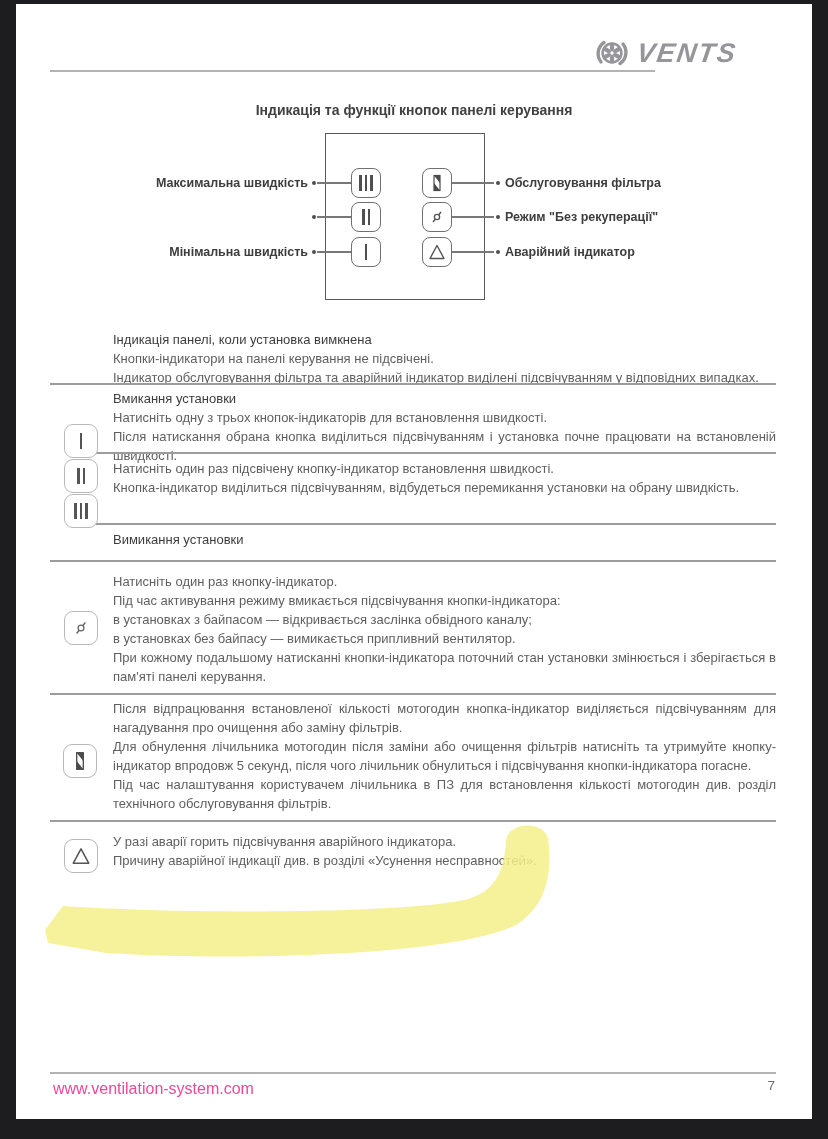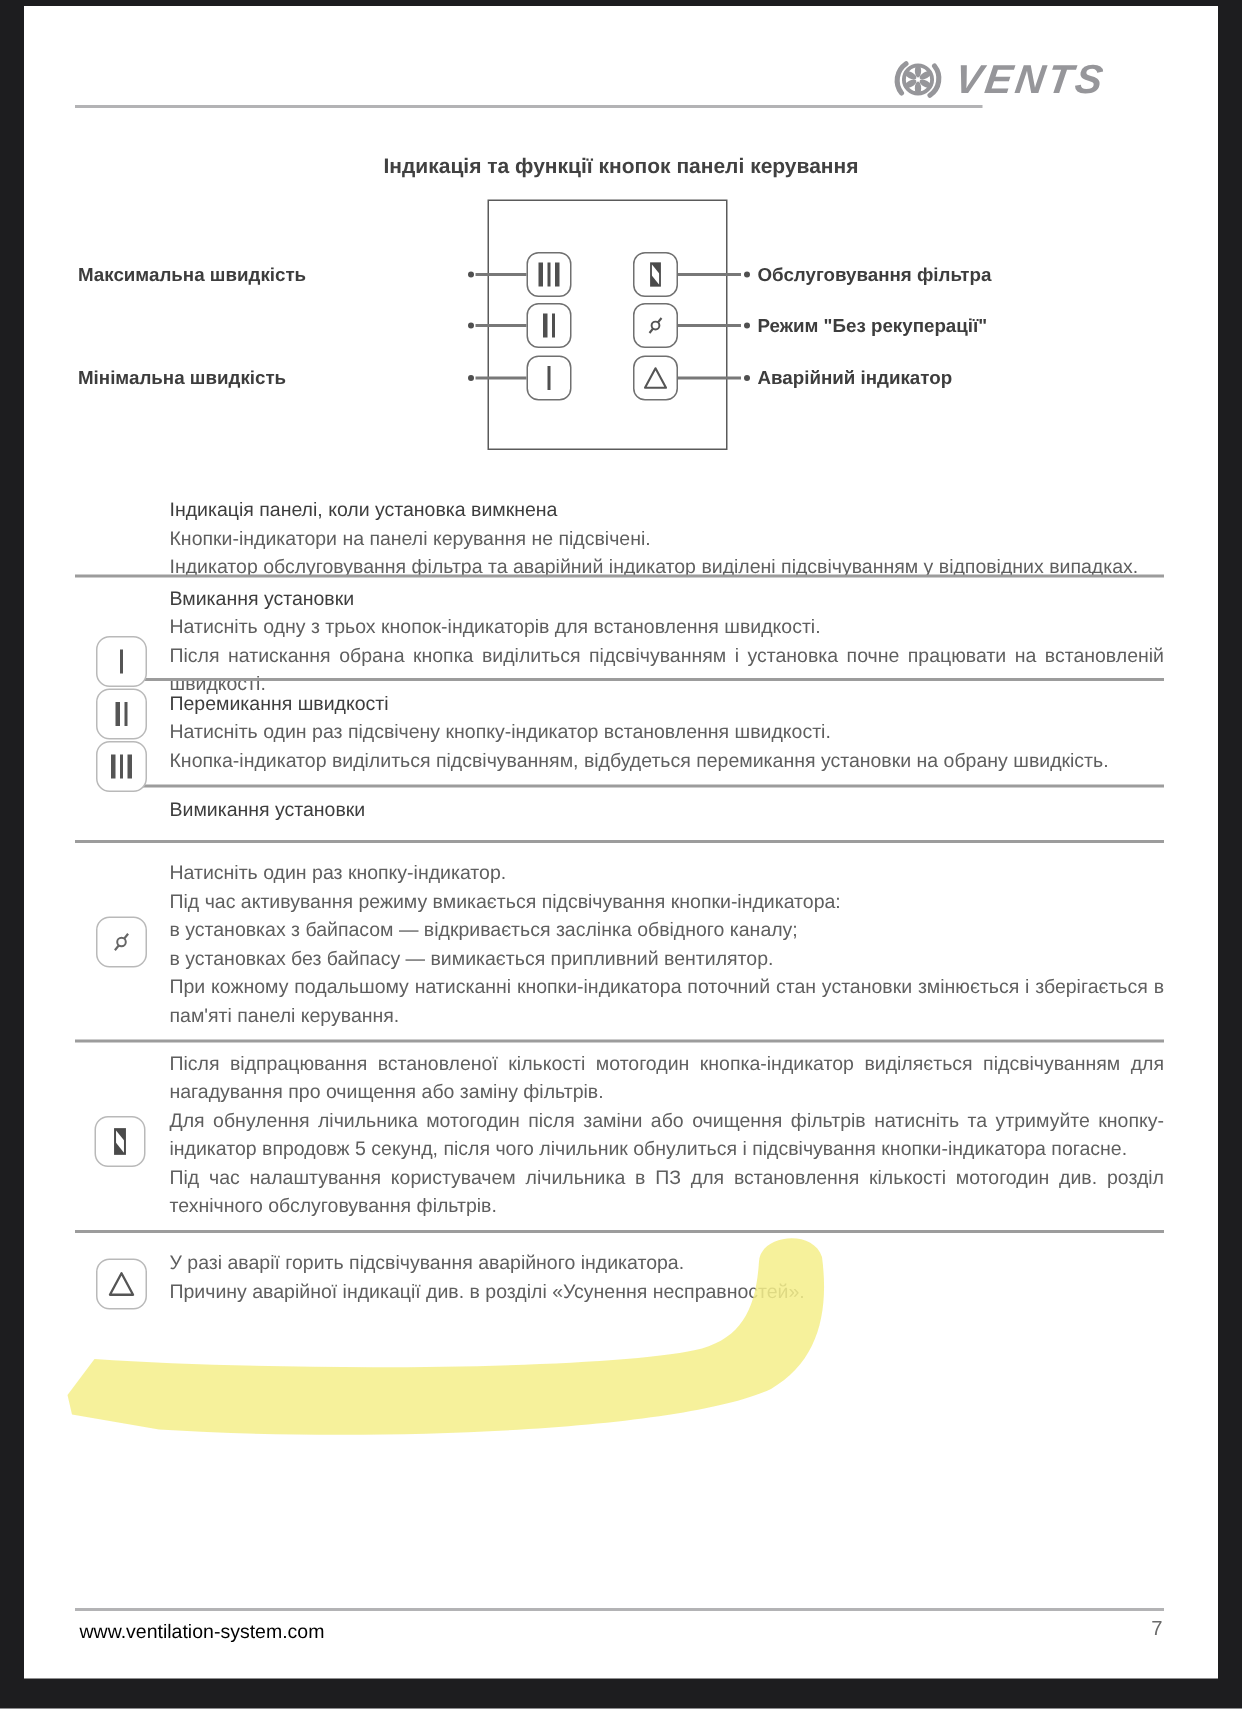--- a/index.html
+++ b/index.html
@@ -29,41 +29,41 @@
   }
   
   .panel-box{position:absolute;left:309px;top:129px;width:158px;height:165px;border:1.5px solid #5a5a5a;background:#fff;}
   .btn{
     position:absolute;width:30px;height:30px;box-sizing:border-box;
     border:1.5px solid #707070;border-radius:8px;background:#fff;
     display:flex;align-items:center;justify-content:center;gap:3px;
   }
   .bar{width:2.5px;height:16px;background:#4f4f4f;}
   .dlabel{position:absolute;font-size:12.5px;font-weight:bold;color:#3d3d3d;line-height:16px;white-space:nowrap;}
-  .dlabel.left{width:240px;left:36px;}
+  .dlabel.left{width:240px;left:52px;text-align:right;}
   .dlabel.right{left:489px;}
   .conn-line{position:absolute;height:1.5px;background:#787878;}
   .conn-dot{position:absolute;width:4px;height:4px;border-radius:50%;background:#4f4f4f;}
   
   .section{position:absolute;left:97px;width:663px;}
   .sec-title{font-size:13px;font-weight:normal;color:#3d3d3d;line-height:19px;}
   .sec-body{font-size:13px;color:#5f5f5f;line-height:19px;white-space:pre-line;text-align:justify;}
   .divider{position:absolute;height:2px;background:#9c9c9c;}
   .divider.full{left:34px;width:726px;}
   .divider.indent{left:72px;width:688px;}
   
   .micon{
     position:absolute;width:34px;height:34px;box-sizing:border-box;
     border:1.5px solid #b9b9b9;border-radius:9px;background:#fff;
     display:flex;align-items:center;justify-content:center;gap:3px;
   }
   .micon .bar{background:#555;}
   
   .footer-rule{position:absolute;left:34px;top:1068px;width:726px;height:2px;background:#b3b3b5;}
-  .footer-url{position:absolute;left:37px;top:1076px;font-size:13px;color:#000000;}
+  .footer-url{position:absolute;left:37px;top:1076px;font-size:16px;color:#ec4899;}
   .footer-page{position:absolute;right:37px;top:1074px;font-size:13.5px;color:#6a6a6a;}
   .swoosh{position:absolute;left:20px;top:810px;}
 </style>
 </head>
 <body>
 
 <div class="page">
 
   <div class="logo">
     <svg width="38" height="38" viewBox="0 0 38 38">
@@ -163,21 +163,20 @@
 
   <div class="section" style="top:385px">
     <div class="sec-title">Вмикання установки</div>
     <div class="sec-body">Натисніть одну з трьох кнопок-індикаторів для встановлення швидкості.
 Після натискання обрана кнопка виділиться підсвічуванням і установка почне працювати на встановленій швидкості.</div>
   </div>
 
   <div class="divider indent" style="top:448px"></div>
 
   <div class="section" style="top:455px">
-    <div class="sec-title">Перемикання швидкості</div>
     <div class="sec-body">Натисніть один раз підсвічену кнопку-індикатор встановлення швидкості.
 Кнопка-індикатор виділиться підсвічуванням, відбудеться перемикання установки на обрану швидкість.</div>
   </div>
 
   <div class="divider indent" style="top:519px"></div>
 
   <div class="section" style="top:526px">
     <div class="sec-title">Вимикання установки</div>
   </div>
 

